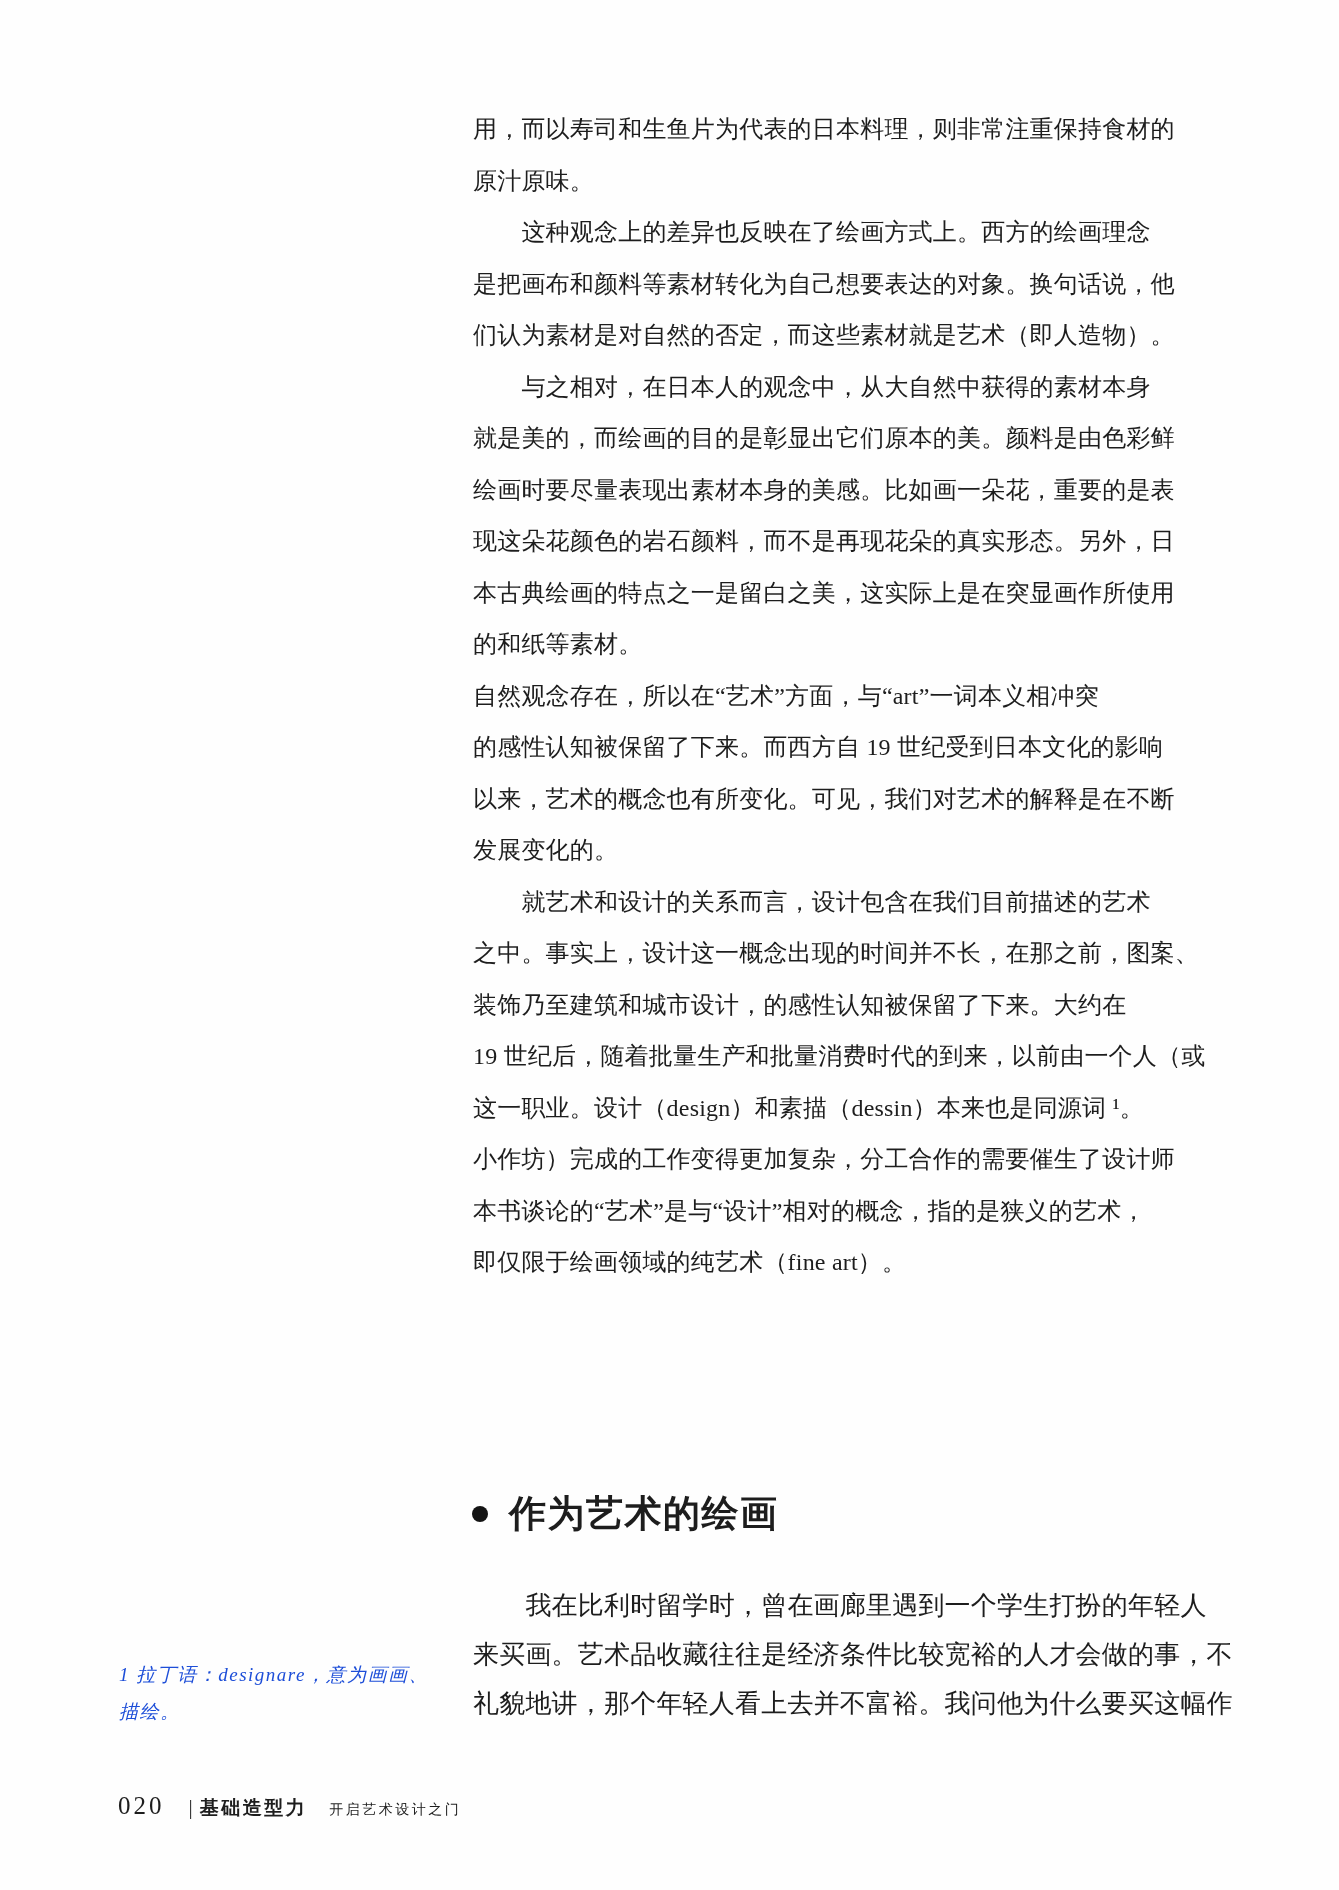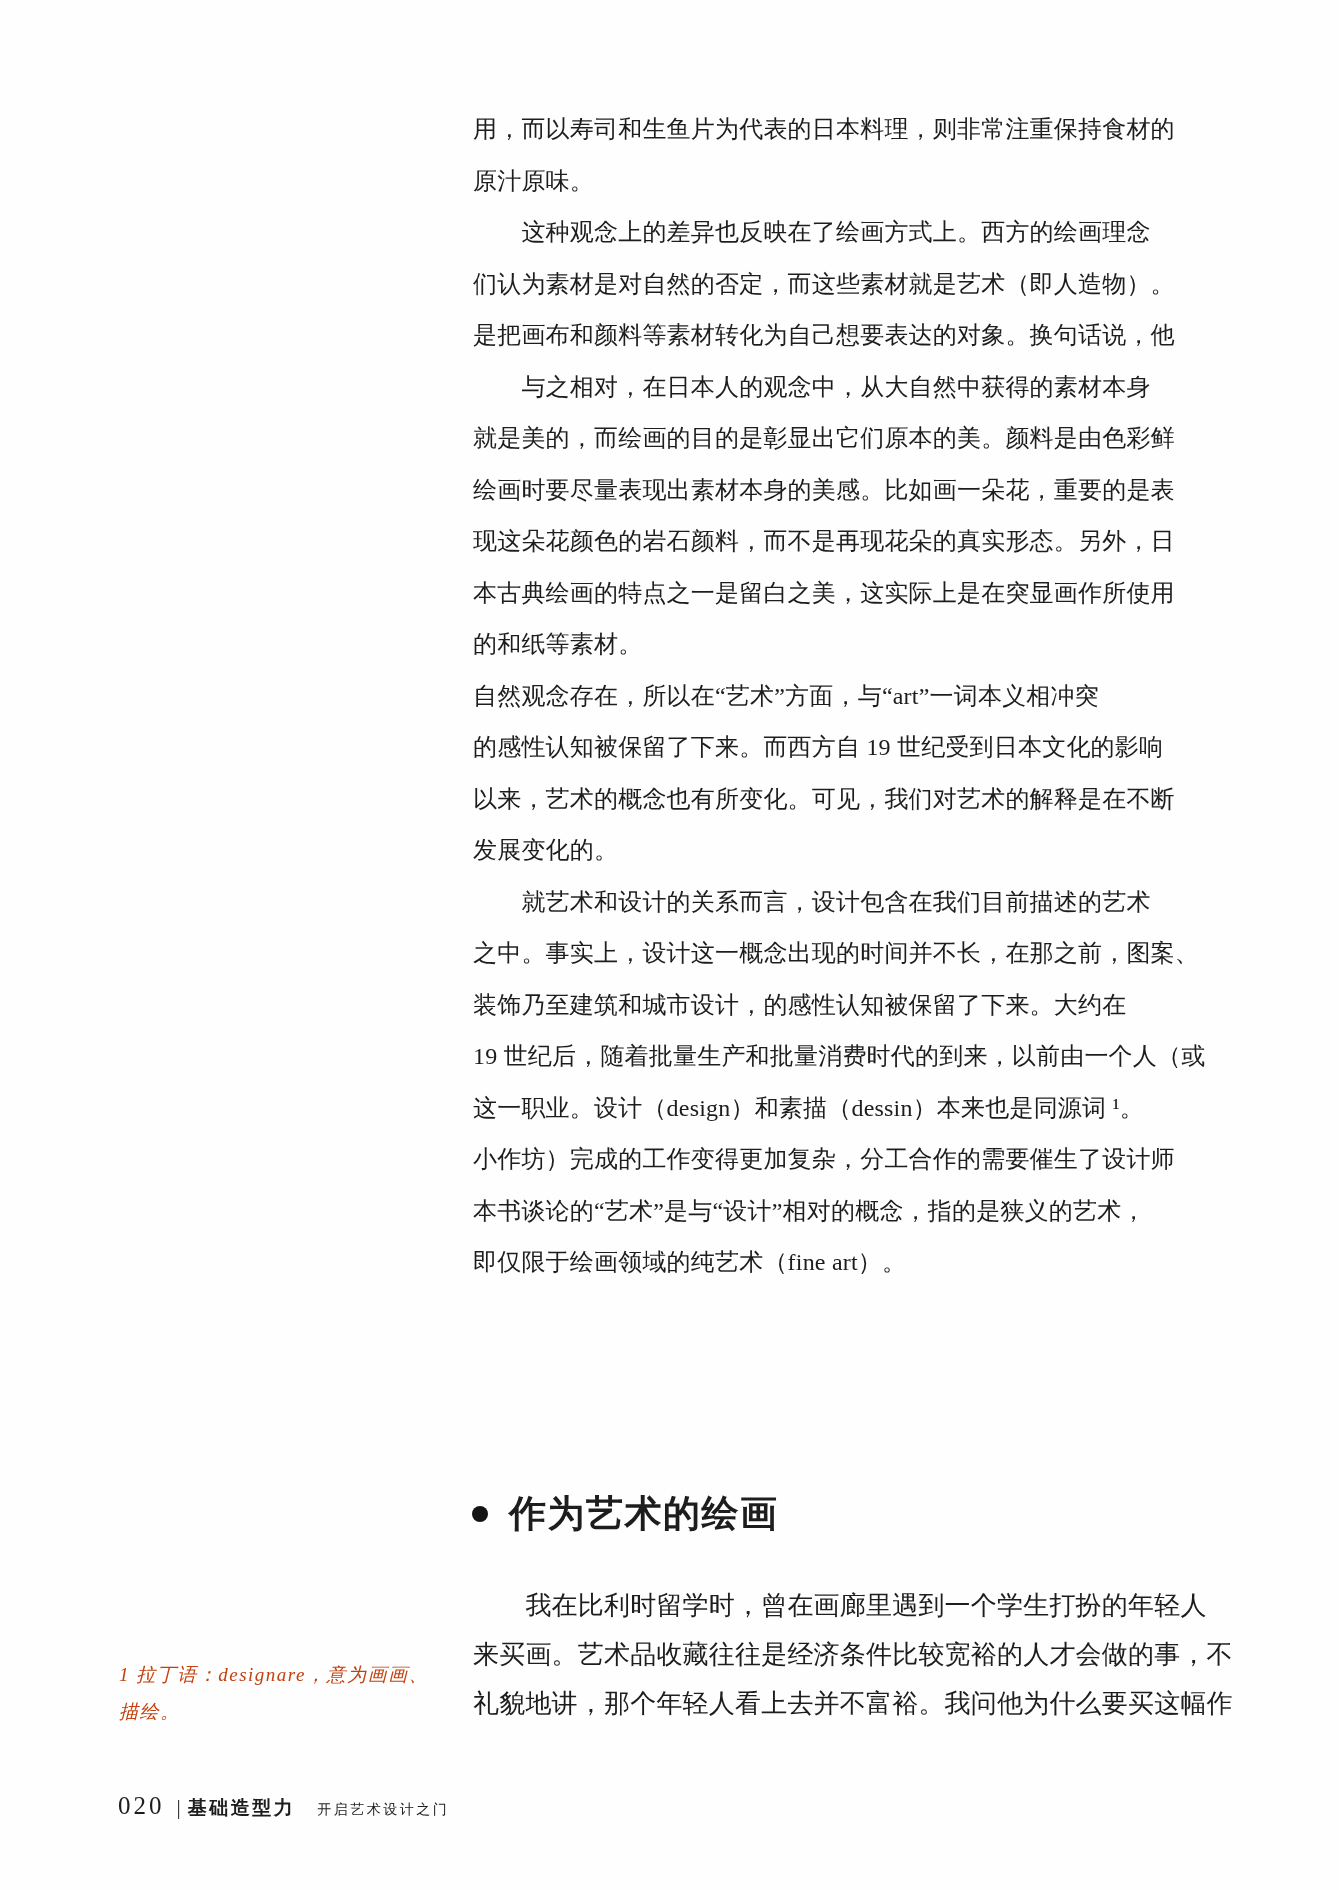--- a/index.html
+++ b/index.html
@@ -61,42 +61,42 @@
     line-height: 49px;
     font-size: 26px;
     white-space: nowrap;
     letter-spacing: 0.2px;
   }
   .footnote {
     position: absolute;
     left: 119px;
     top: 1656px;
     width: 310px;
-    color: #c2410c;
+    color: #1d4ed8;
   }
   .footnote .line {
     height: 37px;
     line-height: 37px;
     font-size: 19px;
     font-style: italic;
     letter-spacing: 1.5px;
     white-space: nowrap;
   }
   .footer {
     position: absolute;
     left: 118px;
     top: 1792px;
     display: flex;
     align-items: baseline;
     white-space: nowrap;
   }
   .footer .page-num {
     font-size: 25px;
     letter-spacing: 3px;
-    margin-right: 12px;
+    margin-right: 24px;
   }
   .footer .footer-sep {
     font-size: 21px;
     font-weight: 300;
     margin-right: 7px;
     color: #2b2b2b;
   }
   .footer .footer-book {
     font-size: 19px;
     font-weight: bold;
@@ -111,22 +111,22 @@
 </style>
 </head>
 <body>
 
 <div class="page">
 
   <div class="main-text">
       <div class="line">用，而以寿司和生鱼片为代表的日本料理，则非常注重保持食材的</div>
       <div class="line">原汁原味。</div>
       <div class="line">　　这种观念上的差异也反映在了绘画方式上。西方的绘画理念</div>
+      <div class="line">是把画布和颜料等素材转化为自己想要表达的对象。换句话说，他</div>
       <div class="line">们认为素材是对自然的否定，而这些素材就是艺术（即人造物）。</div>
-      <div class="line">是把画布和颜料等素材转化为自己想要表达的对象。换句话说，他</div>
       <div class="line">　　与之相对，在日本人的观念中，从大自然中获得的素材本身</div>
       <div class="line">就是美的，而绘画的目的是彰显出它们原本的美。颜料是由色彩鲜</div>
       <div class="line">绘画时要尽量表现出素材本身的美感。比如画一朵花，重要的是表</div>
       <div class="line">现这朵花颜色的岩石颜料，而不是再现花朵的真实形态。另外，日</div>
       <div class="line">本古典绘画的特点之一是留白之美，这实际上是在突显画作所使用</div>
       <div class="line">的和纸等素材。</div>
       <div class="line">自然观念存在，所以在“艺术”方面，与“art”一词本义相冲突</div>
       <div class="line">的感性认知被保留了下来。而西方自 19 世纪受到日本文化的影响</div>
       <div class="line">以来，艺术的概念也有所变化。可见，我们对艺术的解释是在不断</div>
       <div class="line">发展变化的。</div>

